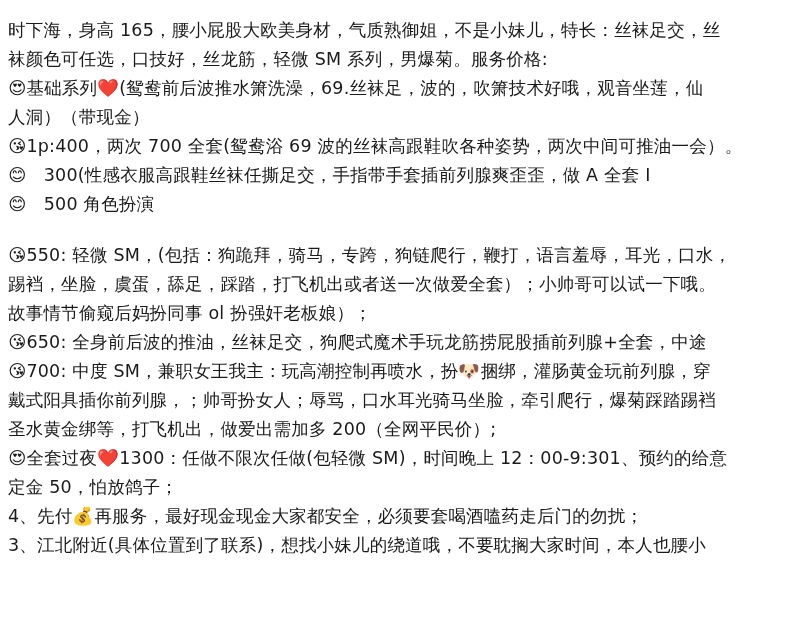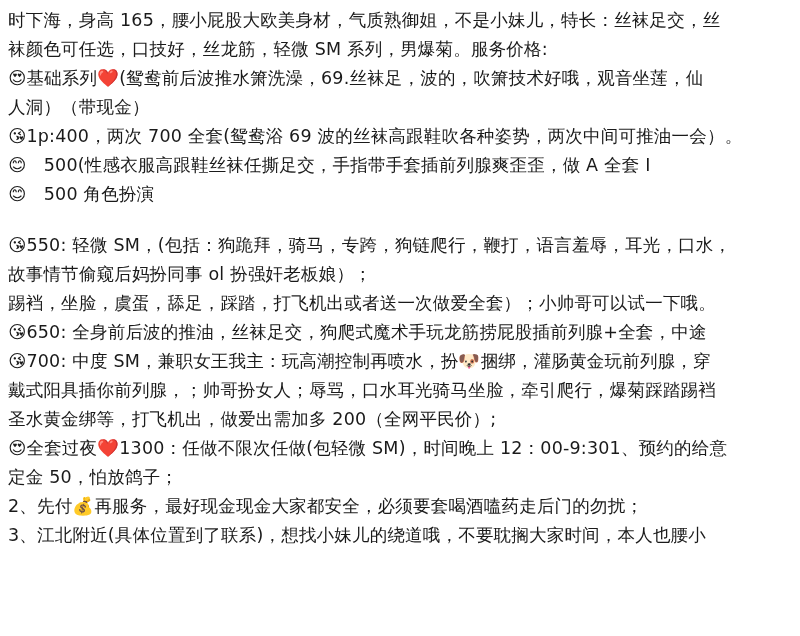--- a/index.html
+++ b/index.html
@@ -11,21 +11,21 @@
     width: 800px;
     height: 636px;
     overflow: hidden;
     font-family: "DejaVu Sans", "Liberation Sans", sans-serif;
     color: #1a1a1a;
   }
   .page {
     width: 800px;
     height: 464px;
     box-sizing: border-box;
-    padding: 6px 10px 0 8px;
+    padding: 16px 10px 0 8px;
     position: relative;
   }
   .line {
     font-size: 17.5px;
     line-height: 29px;
     letter-spacing: 0.2px;
     white-space: pre-wrap;
     word-break: break-all;
   }
   .gap {
@@ -35,29 +35,29 @@
 </head>
 <body>
 
 <div class="page">
   <div>
     <div class="line">时下海，身高 165，腰小屁股大欧美身材，气质熟御姐，不是小妹儿，特长：丝袜足交，丝</div>
     <div class="line">袜颜色可任选，口技好，丝龙筋，轻微 SM 系列，男爆菊。服务价格:</div>
     <div class="line">😍基础系列❤️(鸳鸯前后波推水箫洗澡，69.丝袜足，波的，吹箫技术好哦，观音坐莲，仙</div>
     <div class="line">人洞）（带现金）</div>
     <div class="line">😘1p:400，两次 700 全套(鸳鸯浴 69 波的丝袜高跟鞋吹各种姿势，两次中间可推油一会）。</div>
-    <div class="line">😊   500(性感衣服高跟鞋丝袜任撕足交，手指带手套插前列腺爽歪歪，做 A 全套 I</div>
+    <div class="line">😊   300(性感衣服高跟鞋丝袜任撕足交，手指带手套插前列腺爽歪歪，做 A 全套 I</div>
     <div class="line">😊   500 角色扮演</div>
     <div class="gap"></div>
     <div class="line">😘550: 轻微 SM，(包括：狗跪拜，骑马，专跨，狗链爬行，鞭打，语言羞辱，耳光，口水，</div>
+    <div class="line">踢裆，坐脸，虞蛋，舔足，踩踏，打飞机出或者送一次做爱全套）；小帅哥可以试一下哦。</div>
     <div class="line">故事情节偷窥后妈扮同事 ol 扮强奸老板娘）；</div>
-    <div class="line">踢裆，坐脸，虞蛋，舔足，踩踏，打飞机出或者送一次做爱全套）；小帅哥可以试一下哦。</div>
     <div class="line">😘650: 全身前后波的推油，丝袜足交，狗爬式魔术手玩龙筋捞屁股插前列腺+全套，中途</div>
     <div class="line">😘700: 中度 SM，兼职女王我主：玩高潮控制再喷水，扮🐶捆绑，灌肠黄金玩前列腺，穿</div>
     <div class="line">戴式阳具插你前列腺，；帅哥扮女人；辱骂，口水耳光骑马坐脸，牵引爬行，爆菊踩踏踢裆</div>
     <div class="line">圣水黄金绑等，打飞机出，做爱出需加多 200（全网平民价）;</div>
     <div class="line">😍全套过夜❤️1300：任做不限次任做(包轻微 SM)，时间晚上 12：00-9:301、预约的给意</div>
     <div class="line">定金 50，怕放鸽子；</div>
-    <div class="line">2、先付💰再服务，最好现金现金大家都安全，必须要套喝酒嗑药走后门的勿扰；</div>
+    <div class="line">4、先付💰再服务，最好现金现金大家都安全，必须要套喝酒嗑药走后门的勿扰；</div>
     <div class="line">3、江北附近(具体位置到了联系)，想找小妹儿的绕道哦，不要耽搁大家时间，本人也腰小</div>
 
   </div>
 </div>
 
 </body></html>

